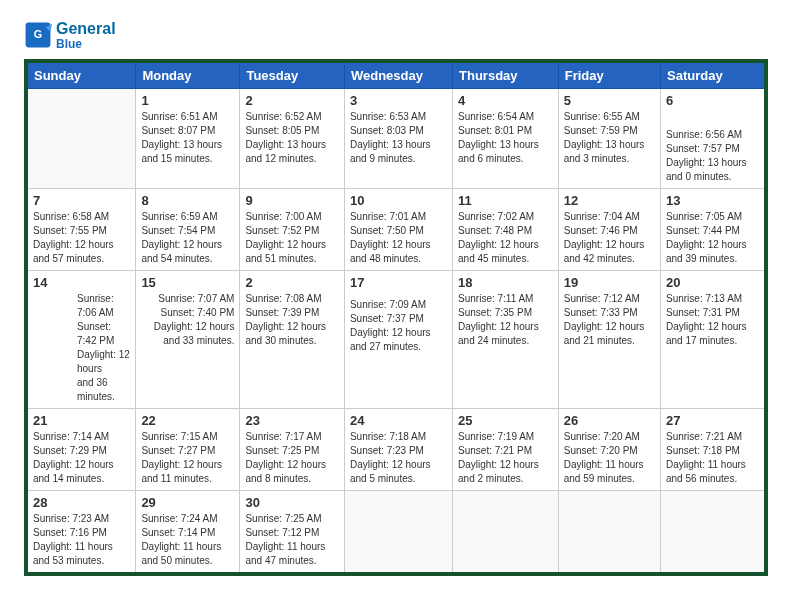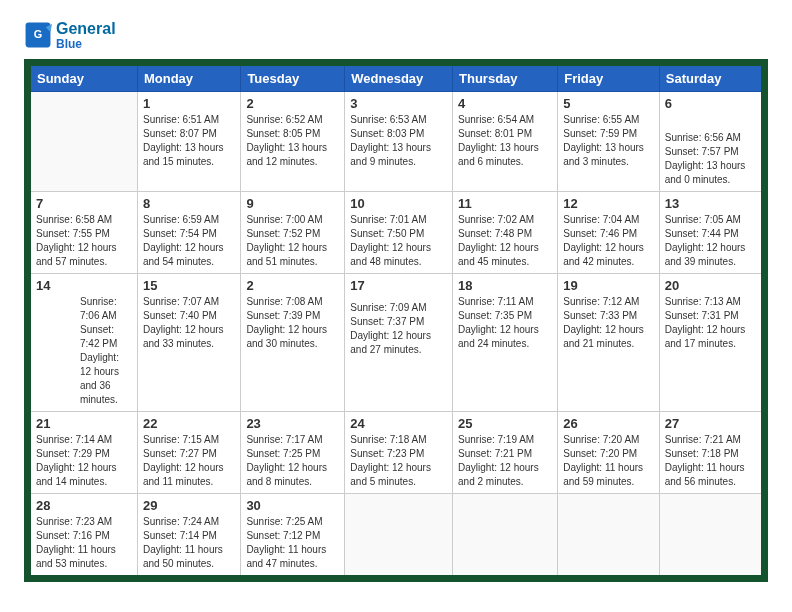--- a/index.html
+++ b/index.html
@@ -39,21 +39,21 @@
       font-weight: bold;
       color: #333;
     }
     .subtitle {
       font-size: 14px;
       color: #555;
     }
     .calendar {
       width: 100%;
       border-collapse: collapse;
-      border: 7px solid #14532d;
+      border: 4px solid #14532d;
     }
     .calendar th {
       background: #2563c0;
       color: #fff;
       text-align: left;
       padding: 5px 6px;
       font-size: 13px;
       border: 1px solid #1a52a8;
     }
     .calendar td {
@@ -215,21 +215,21 @@
         <tr>
           <td>
             <span class="day-number">14</span>
             <div class="day-info" style="white-space: pre-line; margin-left: 44px;">Sunrise: 7:06 AM
 Sunset: 7:42 PM
 Daylight: 12 hours
 and 36 minutes.</div>
           </td>
           <td>
             <span class="day-number">15</span>
-            <div class="day-info" style="white-space: pre-line;">Sunrise: 7:07 AM
+            <div class="day-info" style="white-space: pre-line; text-align: right;">Sunrise: 7:07 AM
 Sunset: 7:40 PM
 Daylight: 12 hours
 and 33 minutes.</div>
           </td>
           <td>
             <span class="day-number">2</span>
             <div class="day-info" style="white-space: pre-line;">Sunrise: 7:08 AM
 Sunset: 7:39 PM
 Daylight: 12 hours
 and 30 minutes.</div>

